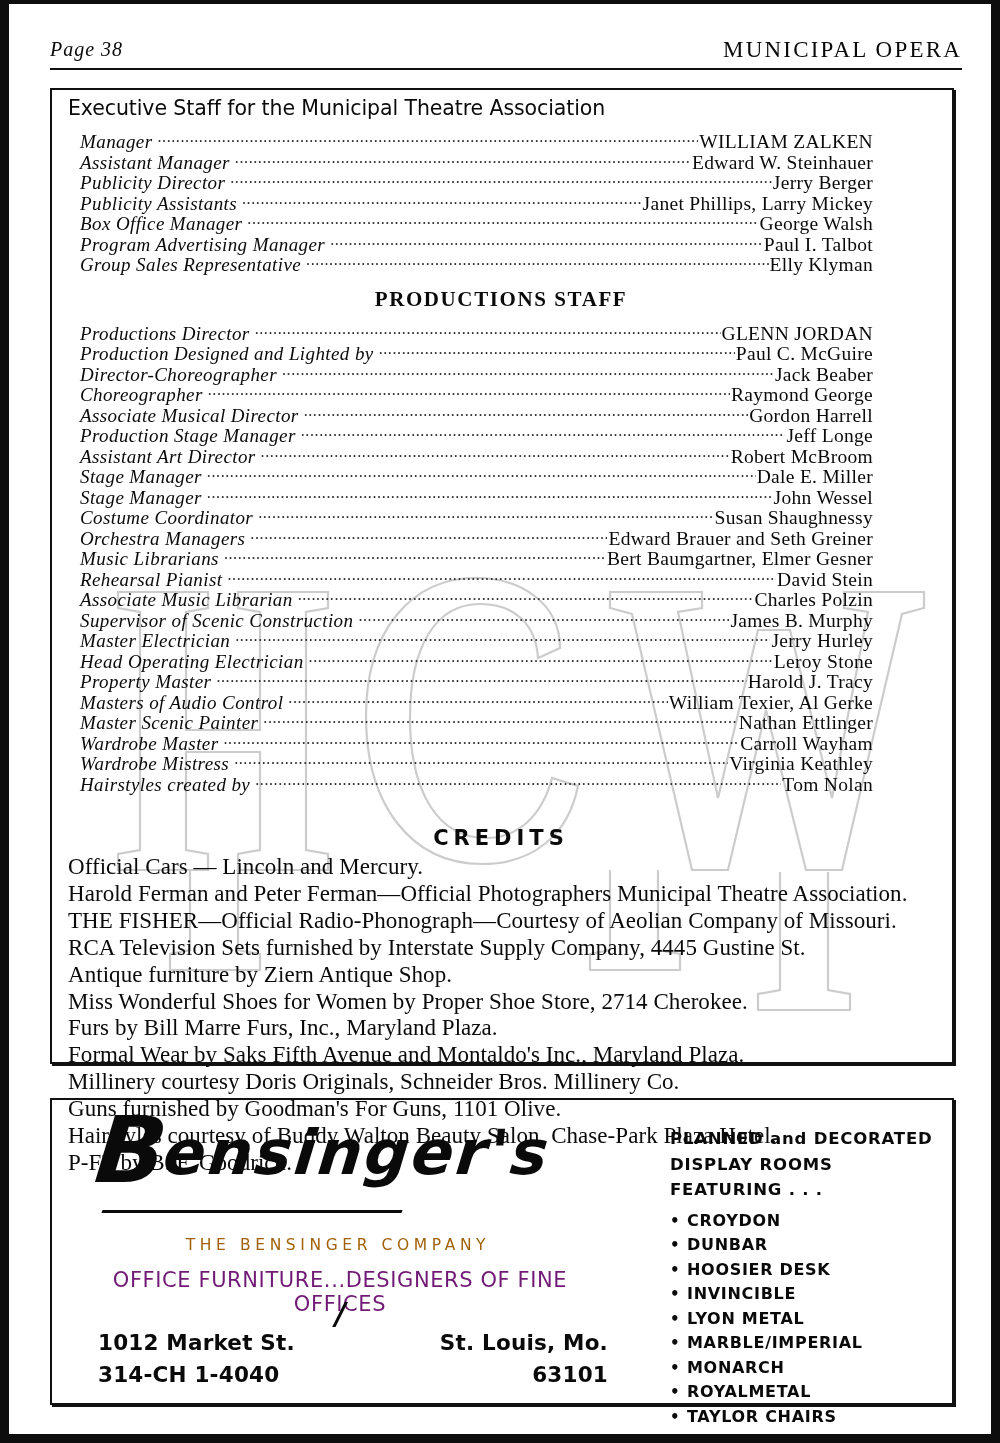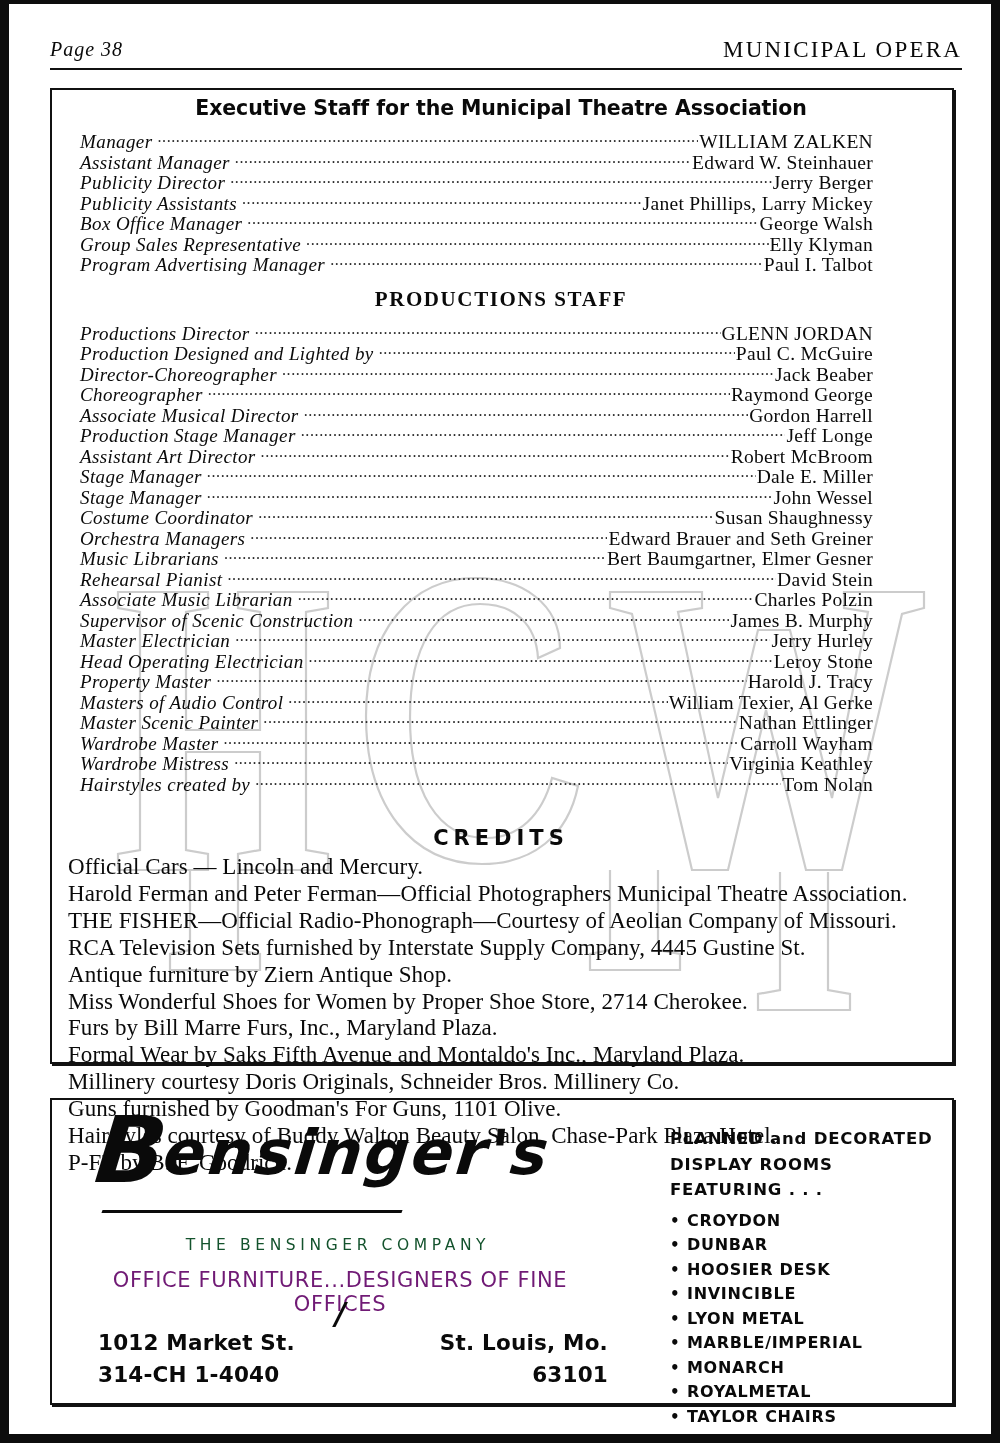--- a/index.html
+++ b/index.html
@@ -70,24 +70,23 @@
   
   .content {
     position: absolute;
     left: 68px; top: 96px;
     width: 866px;
     z-index: 5;
   }
 
   h1.section-title {
     margin: 0 0 4px 0;
-    text-align: center;
     font-family: "DejaVu Sans", "Liberation Sans", sans-serif;
     font-size: 20.5px;
-    font-weight: bold;
+    font-weight: normal;
     letter-spacing: -0.1px;
     color: #0a0a0a;
   }
   h2.section-title-2 {
     margin: 9px 0 3px 0;
     text-align: center;
     font-size: 21px;
     font-weight: bold;
     letter-spacing: 1.6px;
   }
@@ -193,21 +192,21 @@
   }
   .logo-sub {
     position: absolute;
     left: 38px; top: 138px;
     width: 500px;
     text-align: center;
     font-family: "DejaVu Sans", "Liberation Sans", sans-serif;
     font-size: 15.5px;
     font-weight: normal;
     letter-spacing: 4.6px;
-    color: #14532d;
+    color: #a16207;
   }
   .logo-tag {
     position: absolute;
     left: 30px; top: 170px;
     width: 520px;
     text-align: center;
     font-family: "DejaVu Sans", "Liberation Sans", sans-serif;
     font-size: 21px;
     font-weight: normal;
     letter-spacing: 0.6px;
@@ -326,28 +325,28 @@
           <span class="role">Publicity Assistants</span>
           <span class="leader"></span>
           <span class="person">Janet Phillips, Larry Mickey</span>
         </li>
         <li class="staff-row">
           <span class="role">Box Office Manager</span>
           <span class="leader"></span>
           <span class="person">George Walsh</span>
         </li>
         <li class="staff-row">
+          <span class="role">Program Advertising Manager</span>
+          <span class="leader"></span>
+          <span class="person">Paul I. Talbot</span>
+        </li>
+        <li class="staff-row">
           <span class="role">Group Sales Representative</span>
           <span class="leader"></span>
           <span class="person">Elly Klyman</span>
-        </li>
-        <li class="staff-row">
-          <span class="role">Program Advertising Manager</span>
-          <span class="leader"></span>
-          <span class="person">Paul I. Talbot</span>
         </li>
       </ul>
 
     <h2 class="section-title-2">PRODUCTIONS STAFF</h2>
 
     <ul class="staff-list" id="prod-list">
         <li class="staff-row">
           <span class="role">Productions Director</span>
           <span class="leader"></span>
           <span class="person">GLENN JORDAN</span>

